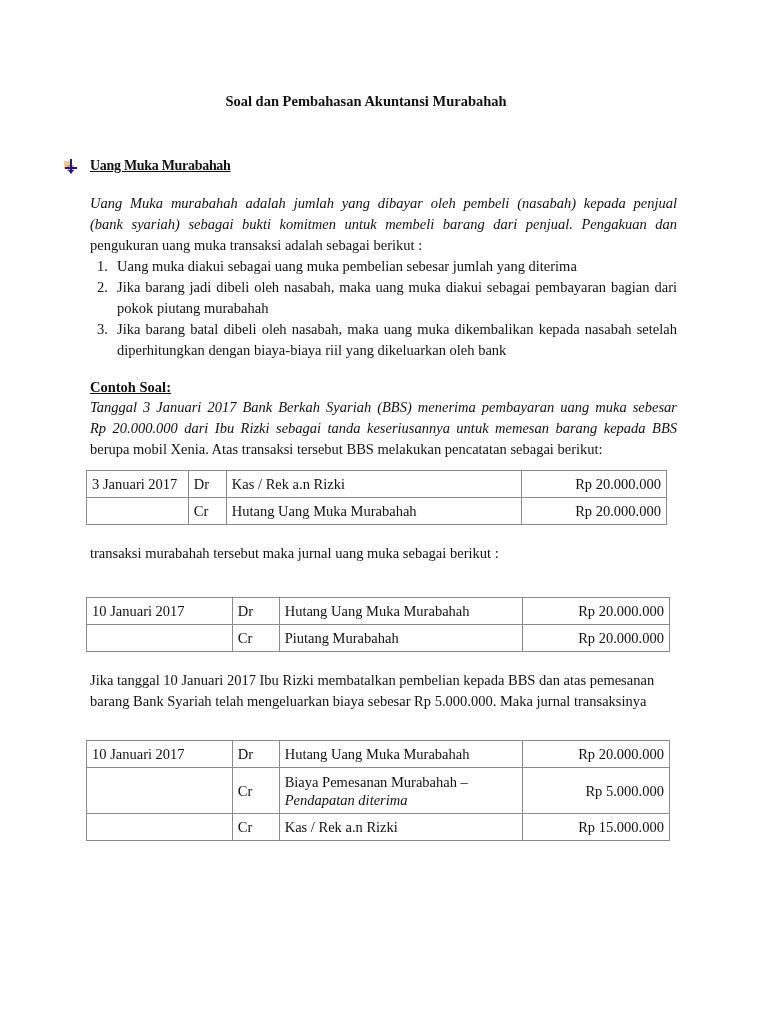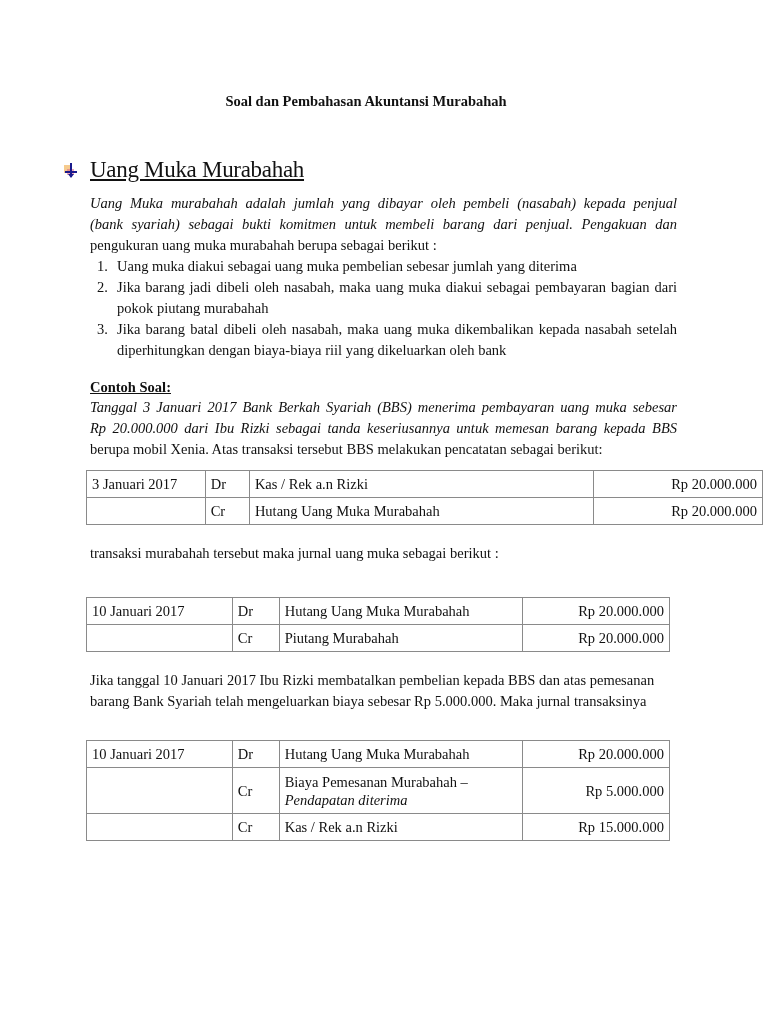--- a/index.html
+++ b/index.html
@@ -11,21 +11,21 @@
   .page-title {
     position: absolute; left: 0; width: 732px; top: 93px;
     text-align: center; font-weight: bold; font-size: 14.5px;
   }
   .section-heading {
     position: absolute; left: 62px; top: 157px;
     display: flex; align-items: center;
   }
   .bullet-icon { width: 18px; height: 18px; margin-right: 10px; position: relative; }
   .section-title {
-    font-size: 23px; font-weight: normal; text-decoration: underline;
+    font-size: 14px; font-weight: bold; text-decoration: underline;
     letter-spacing: -0.3px;
   }
   .para {
     position: absolute; left: 90px; width: 587px;
     font-size: 14.5px; line-height: 21px; text-align: justify;
   }
   .para .line { display: block; }
   .just { text-align: justify; text-align-last: justify; font-style: italic; }
   ol.list {
     position: absolute; left: 90px; width: 587px; top: 256px;
@@ -63,21 +63,21 @@
       <line x1="3" y1="11" x2="15" y2="11" stroke="#1a1a8c" stroke-width="2"></line>
       <polygon points="6,13 12,13 9,17" fill="#1a1a8c"></polygon>
     </svg>
   </span>
   <span class="section-title">Uang Muka Murabahah</span>
 </div>
 
 <div class="para" style="top:193px;">
   <span class="line just">Uang Muka murabahah adalah jumlah yang dibayar oleh pembeli (nasabah) kepada penjual</span>
   <span class="line just">(bank syariah) sebagai bukti komitmen untuk membeli barang dari penjual. Pengakuan dan</span>
-  <span class="line">pengukuran uang muka murabahah berupa sebagai berikut :</span>
+  <span class="line">pengukuran uang muka transaksi adalah sebagai berikut :</span>
 </div>
 
 <ol class="list">
   <li>
     <span class="num">1.</span>
     <span>Uang muka diakui sebagai uang muka pembelian sebesar jumlah yang diterima</span>
   </li>
   <li>
     <span class="num">2.</span>
     <span>Jika barang jadi dibeli oleh nasabah, maka uang muka diakui sebagai pembayaran bagian dari pokok piutang murabahah</span>
@@ -89,21 +89,21 @@
 </ol>
 
 <div class="case-title">Contoh Soal:</div>
 
 <div class="para" style="top:397px;">
   <span class="line just">Tanggal 3 Januari 2017 Bank Berkah Syariah (BBS) menerima pembayaran uang muka sebesar</span>
   <span class="line just">Rp 20.000.000 dari Ibu Rizki sebagai tanda keseriusannya untuk memesan barang kepada BBS</span>
   <span class="line">berupa mobil Xenia. Atas transaksi tersebut BBS melakukan pencatatan sebagai berikut:</span>
 </div>
 
-<table class="journal" style="left:86px; top:470px; width:677px;">
+<table class="journal" style="left:86px; top:470px; width:581px;">
   <colgroup>
       <col style="width:102px">
       <col style="width:38px">
       <col style="width:296px">
       <col style="width:145px">
     </colgroup>
   <tbody>
       <tr>
     <td>3 Januari 2017</td>
     <td>Dr</td>

